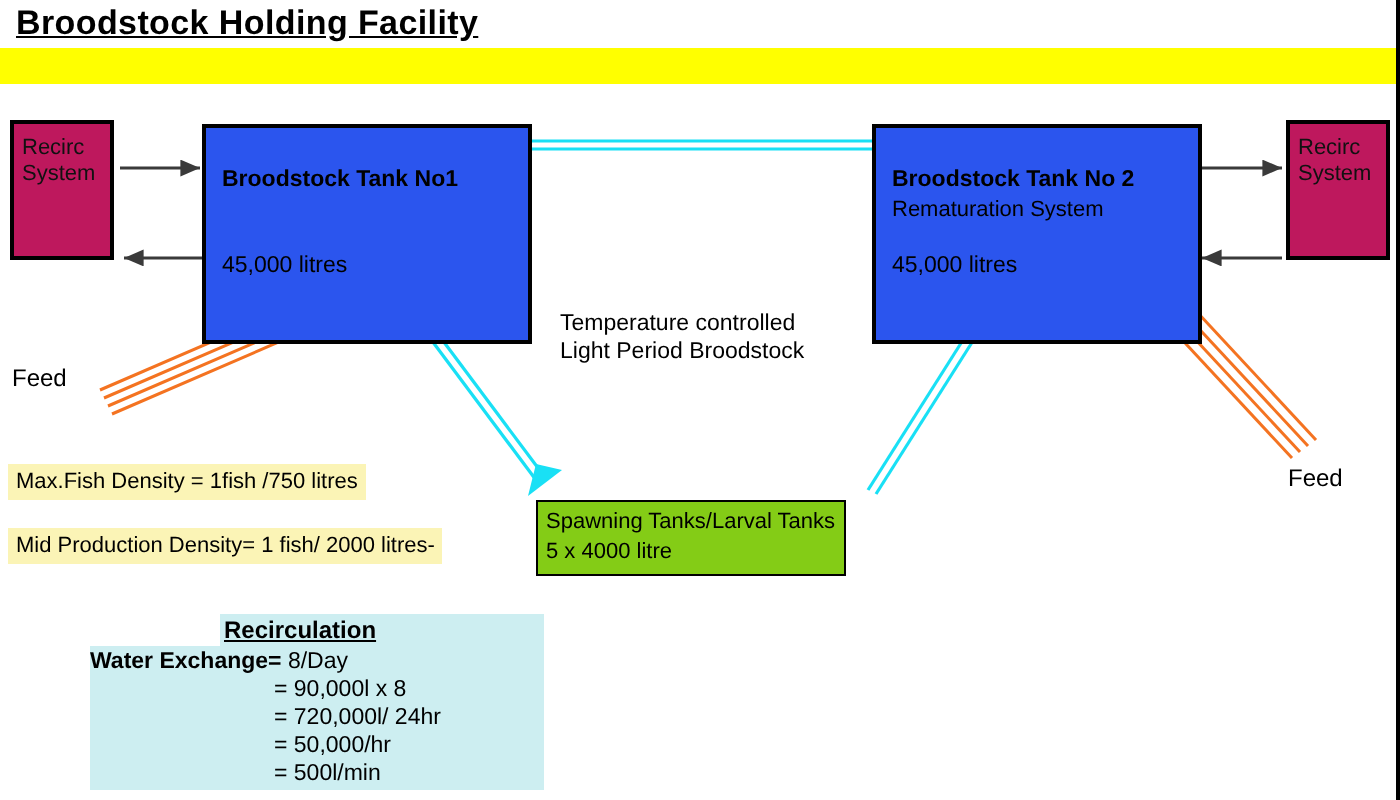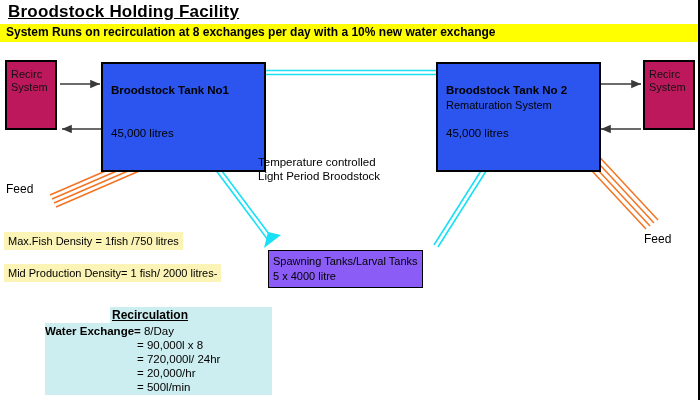--- a/index.html
+++ b/index.html
@@ -97,21 +97,21 @@
   
   .note-yellow {
     background: #fbf4b6;
     font-size: 11px;
     color: #000;
     padding: 2px 4px;
     white-space: nowrap;
     line-height: 14px;
   }
   #spawning-box {
-    background: #8b5cf6;
+    background: #84cc16;
     border: 1.5px solid #000;
     padding: 3px 4px 4px 4px;
     box-sizing: border-box;
     width: 155px; height: 38px;
     font-size: 11px;
     line-height: 15px;
   }
 
   
   #recirc-calc-bg-top {
@@ -147,21 +147,20 @@
     pointer-events: none;
   }
 </style>
 </head>
 <body>
 
 <div id="canvas">
 
   <div class="abs" id="subtitle-banner"></div>
   <div class="abs" id="page-title">Broodstock Holding Facility</div>
-  <div class="abs" id="subtitle-text">System Runs on recirculation at 8 exchanges per day with a 10% new water exchange</div>
 
   <svg class="overlay" viewBox="0 0 700 400">
     <defs>
       <marker id="ah-black" markerWidth="8" markerHeight="8" refX="7" refY="3" orient="auto">
         <path d="M0,0 L7,3 L0,6 z" fill="#3a3a3a"></path>
       </marker>
       <marker id="ah-cyan" markerWidth="7" markerHeight="7" refX="6" refY="2.6" orient="auto">
         <path d="M0,0 L6,2.6 L0,5.2 z" fill="#19e0f5"></path>
       </marker>
       <marker id="ah-cyan-big" markerWidth="6" markerHeight="6" refX="5" refY="2.4" orient="auto">
@@ -240,21 +239,21 @@
   <div class="abs recirc-box" style="left:643px; top:60px;">
     <div class="recirc-label">
       <div>Recirc</div>
       <div>System</div>
     </div>
   </div>
 
   <div class="abs feed-label" style="left:6px; top:182px;">Feed</div>
   <div class="abs feed-label" style="left:644px; top:232px;">Feed</div>
 
-  <div class="abs plain" style="left:258px; top:155px;">
+  <div class="abs plain" style="left:280px; top:155px;">
     <div>Temperature controlled</div>
     <div>Light Period Broodstock</div>
   </div>
 
   <div class="abs" id="spawning-box" style="left:268px; top:250px;">
     <div>Spawning Tanks/Larval Tanks</div>
     <div>5 x 4000 litre</div>
   </div>
 
   <div class="abs note-yellow" style="left:4px; top:232px;">Max.Fish Density = 1fish /750 litres</div>
@@ -263,17 +262,17 @@
   <div class="abs" id="recirc-calc-bg-top"></div>
   <div class="abs" id="recirc-calc-bg"></div>
   <div class="abs" id="recirc-calc-title">Recirculation</div>
   <div class="abs" id="recirc-calc-lines">
     <div class="calc-line">
       <b>Water Exchange=</b>
       <span>8/Day</span>
     </div>
     <div class="calc-line calc-indent">= 90,000l x 8</div>
     <div class="calc-line calc-indent">= 720,000l/ 24hr</div>
-    <div class="calc-line calc-indent">= 20,000/hr</div>
+    <div class="calc-line calc-indent">= 50,000/hr</div>
     <div class="calc-line calc-indent">= 500l/min</div>
   </div>
 
 </div>
 
 </body></html>

